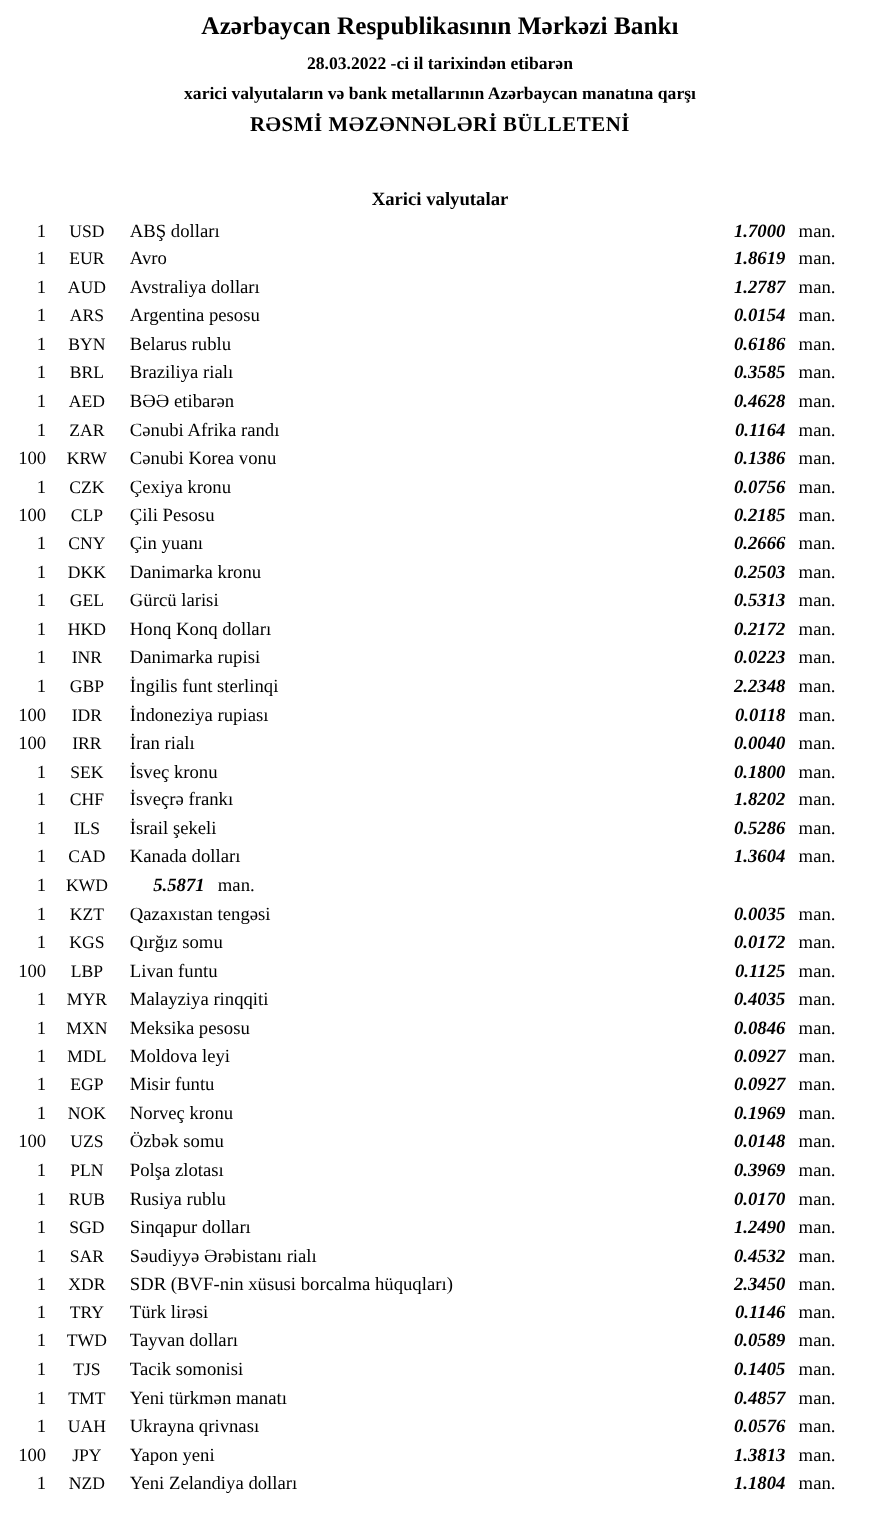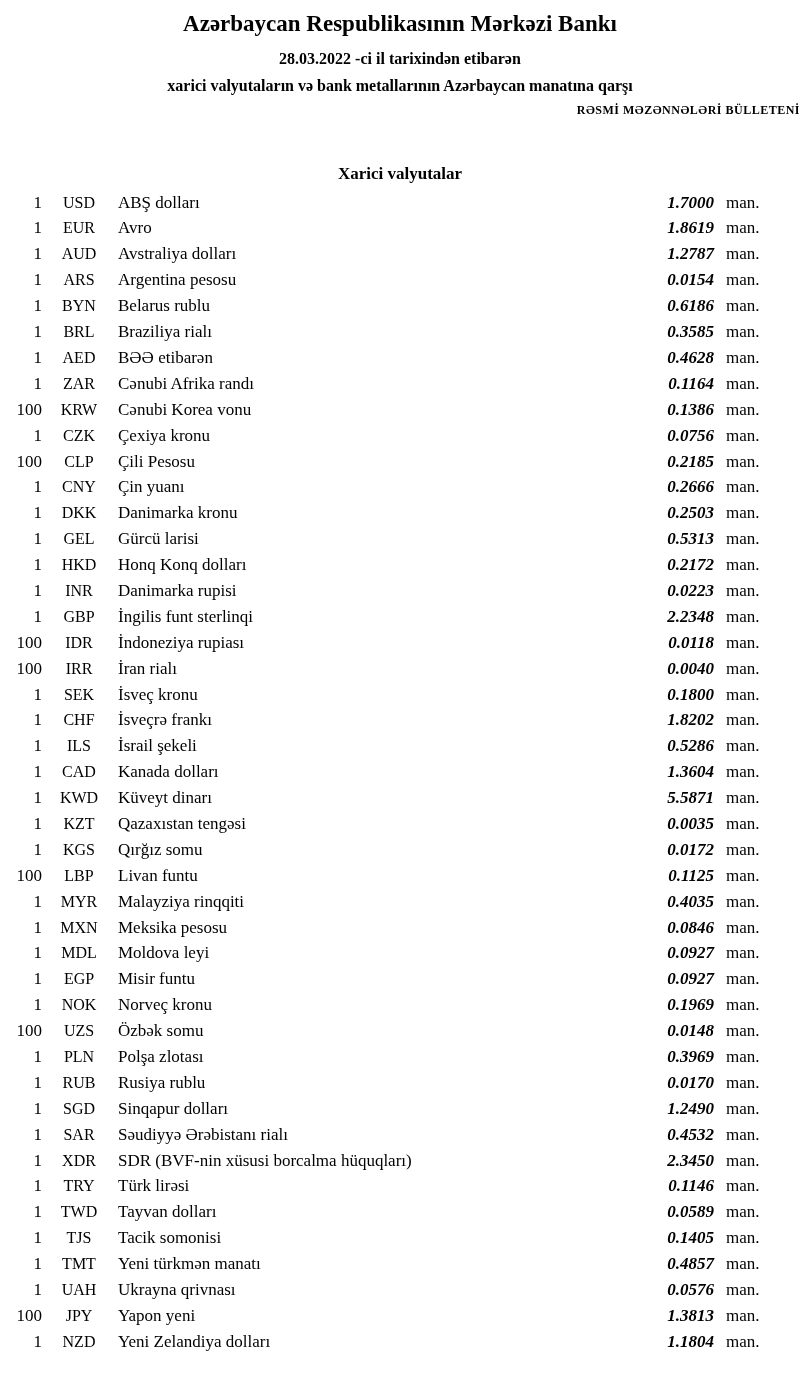--- a/index.html
+++ b/index.html
@@ -31,25 +31,24 @@
     font-size: 16px;
     font-weight: bold;
     margin: 0 0 9px 0;
   }
   .scope-line {
     font-size: 16px;
     font-weight: bold;
     margin: 0 0 8px 0;
   }
   .bulletin-line {
-    font-size: 12px;
+    font-size: 19px;
     font-weight: bold;
     letter-spacing: 0.5px;
     margin: 0;
-    text-align: right;
   }
   .section-title {
     text-align: center;
     font-size: 17px;
     font-weight: bold;
     margin: 46px 0 6px 0;
   }
   .rates-list {
     padding: 0 30px 0 8px;
   }
@@ -264,21 +263,20 @@
       <div class="row">
         <span class="cell cell-qty">1</span>
         <span class="cell cell-code">CAD</span>
         <span class="cell cell-name">Kanada dolları</span>
         <span class="cell cell-rate">1.3604</span>
         <span class="cell cell-unit">man.</span>
       </div>
       <div class="row">
         <span class="cell cell-qty">1</span>
         <span class="cell cell-code">KWD</span>
-        <span class="cell cell-name">Küveyt dinarı</span>
         <span class="cell cell-rate">5.5871</span>
         <span class="cell cell-unit">man.</span>
       </div>
       <div class="row">
         <span class="cell cell-qty">1</span>
         <span class="cell cell-code">KZT</span>
         <span class="cell cell-name">Qazaxıstan tengəsi</span>
         <span class="cell cell-rate">0.0035</span>
         <span class="cell cell-unit">man.</span>
       </div>

